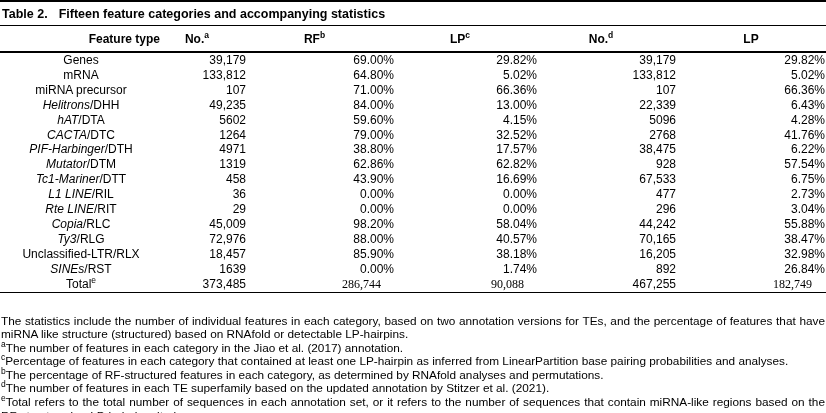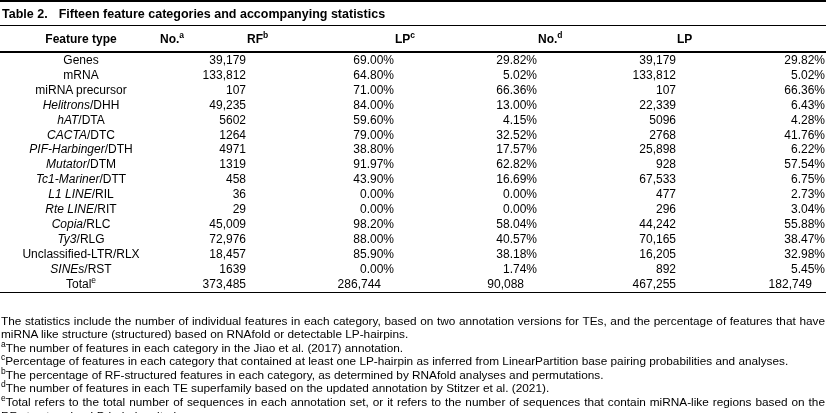--- a/index.html
+++ b/index.html
@@ -33,39 +33,39 @@
   }
   col.c1 { width: 160px; }
   col.c2 { width: 87px; }
   col.c3 { width: 148px; }
   col.c4 { width: 143px; }
   col.c5 { width: 139px; }
   col.c6 { width: 149px; }
 
   thead th {
     font-weight: bold;
-    text-align: left;
+    text-align: center;
     vertical-align: bottom;
     padding: 6px 13px 5px 0;
     border-bottom: 2px solid #000000;
     white-space: nowrap;
   }
-  thead th.h-name { text-align: center; padding: 6px 0 5px 2px; }
+  thead th.h-name { text-align: right; padding: 6px 0 5px 2px; }
   thead th.h-last { padding-right: 1px; }
 
   tbody td {
     height: 14.9px;
     line-height: 14.9px;
     padding: 0;
     white-space: nowrap;
     vertical-align: middle;
   }
   td.c-name { text-align: center; padding-left: 2px; }
   td.num { text-align: right; padding-right: 1px; }
-  td.pct-pad { padding-right: 14px; }
+  td.pct-pad { padding-right: 14px; font-family: Liberation Serif, serif; }
 
   sup {
     font-size: 8.5px;
     line-height: 0;
     vertical-align: super;
     letter-spacing: 0;
   }
 
   .footnotes {
     margin-top: 22px;
@@ -155,27 +155,27 @@
     <td class="num cell-rf">79.00%</td>
     <td class="num cell-lp-c">32.52%</td>
     <td class="num cell-no-d">2768</td>
     <td class="num cell-lp">41.76%</td>
   </tr>
         <tr>
     <td class="c-name"><i class="fi">PIF-Harbinger</i><span class="fr">/DTH</span></td>
     <td class="num cell-no-a">4971</td>
     <td class="num cell-rf">38.80%</td>
     <td class="num cell-lp-c">17.57%</td>
-    <td class="num cell-no-d">25,898</td>
+    <td class="num cell-no-d">38,475</td>
     <td class="num cell-lp">6.22%</td>
   </tr>
         <tr>
     <td class="c-name"><i class="fi">Mutator</i><span class="fr">/DTM</span></td>
     <td class="num cell-no-a">1319</td>
-    <td class="num cell-rf">91.97%</td>
+    <td class="num cell-rf">62.86%</td>
     <td class="num cell-lp-c">62.82%</td>
     <td class="num cell-no-d">928</td>
     <td class="num cell-lp">57.54%</td>
   </tr>
         <tr>
     <td class="c-name"><i class="fi">Tc1-Mariner</i><span class="fr">/DTT</span></td>
     <td class="num cell-no-a">458</td>
     <td class="num cell-rf">43.90%</td>
     <td class="num cell-lp-c">16.69%</td>
     <td class="num cell-no-d">67,533</td>
@@ -220,21 +220,21 @@
     <td class="num cell-lp-c">38.18%</td>
     <td class="num cell-no-d">16,205</td>
     <td class="num cell-lp">32.98%</td>
   </tr>
         <tr>
     <td class="c-name"><i class="fi">SINEs</i><span class="fr">/RST</span></td>
     <td class="num cell-no-a">1639</td>
     <td class="num cell-rf">0.00%</td>
     <td class="num cell-lp-c">1.74%</td>
     <td class="num cell-no-d">892</td>
-    <td class="num cell-lp">5.45%</td>
+    <td class="num cell-lp">26.84%</td>
   </tr>
       </tbody>
     <tbody>
       <tr>
         <td class="c-name"><span>Total</span><sup>e</sup></td>
         <td class="num">373,485</td>
         <td class="num pct-pad">286,744</td>
         <td class="num pct-pad">90,088</td>
         <td class="num">467,255</td>
         <td class="num pct-pad">182,749</td>

